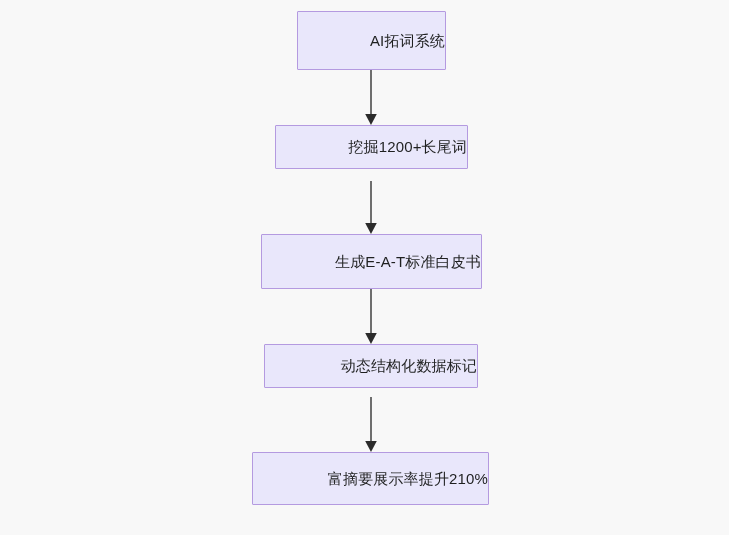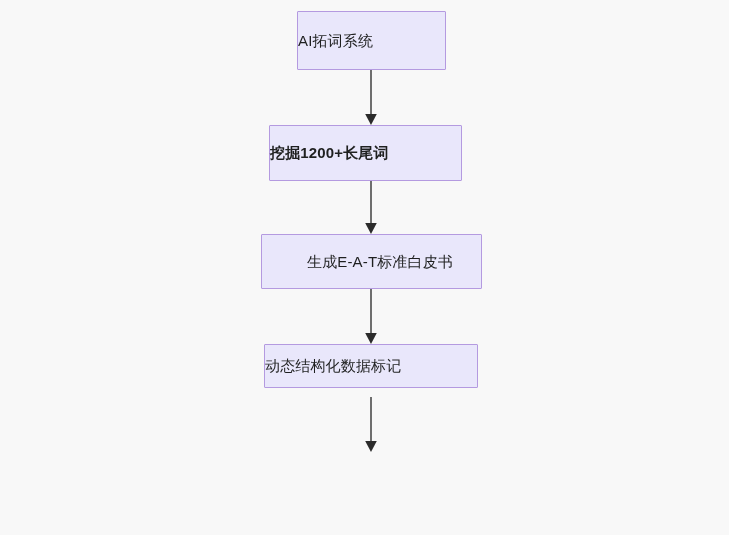--- a/index.html
+++ b/index.html
@@ -20,21 +20,21 @@
     background: #f8f8f8;
   }
   .node {
     position: absolute;
     box-sizing: border-box;
     background: #e9e7fb;
     border: 1.4px solid #b49ae0;
     border-radius: 1px;
     display: flex;
     align-items: center;
-    justify-content: flex-start;
+    justify-content: flex-end;
     text-align: center;
   }
   .node-label {
     font-size: 15px;
     line-height: 1.3;
     color: #1f2020;
     letter-spacing: 0.15px;
     white-space: nowrap;
     font-family: "Liberation Sans", "DejaVu Sans", sans-serif;
   }
@@ -60,21 +60,21 @@
 
   <div class="node" style="left:297px; top:11px; width:149px; height:59px;">
     <span class="node-label">AI拓词系统</span>
   </div>
 
   <svg class="edge" style="left:363px; top:70px;" width="16" height="55" viewBox="0 0 16 55">
     <line class="edge-line" x1="8" y1="0" x2="8" y2="46"></line>
     <polygon class="edge-head" points="8,55 2.2,44 13.8,44"></polygon>
   </svg>
 
-  <div class="node" style="left:269px; top:125px; width:193px; height:56px;font-weight:bold;">
+  <div class="node" style="left:275px; top:125px; width:193px; height:44px;">
     <span class="node-label">挖掘1200+长尾词</span>
   </div>
 
   <svg class="edge" style="left:363px; top:181px;" width="16" height="53" viewBox="0 0 16 53">
     <line class="edge-line" x1="8" y1="0" x2="8" y2="44"></line>
     <polygon class="edge-head" points="8,53 2.2,42 13.8,42"></polygon>
   </svg>
 
   <div class="node" style="left:261px; top:234px; width:221px; height:55px;padding-left:45px;">
     <span class="node-label">生成E-A-T标准白皮书</span>
@@ -87,14 +87,17 @@
 
   <div class="node" style="left:264px; top:344px; width:214px; height:44px;">
     <span class="node-label">动态结构化数据标记</span>
   </div>
 
   <svg class="edge" style="left:363px; top:397px;" width="16" height="55" viewBox="0 0 16 55">
     <line class="edge-line" x1="8" y1="0" x2="8" y2="46"></line>
     <polygon class="edge-head" points="8,55 2.2,44 13.8,44"></polygon>
   </svg>
 
+  <div class="node" style="left:252px; top:452px; width:237px; height:53px;">
+    <span class="node-label">富摘要展示率提升210%</span>
+  </div>
 
 </div>
 
 </body></html>

